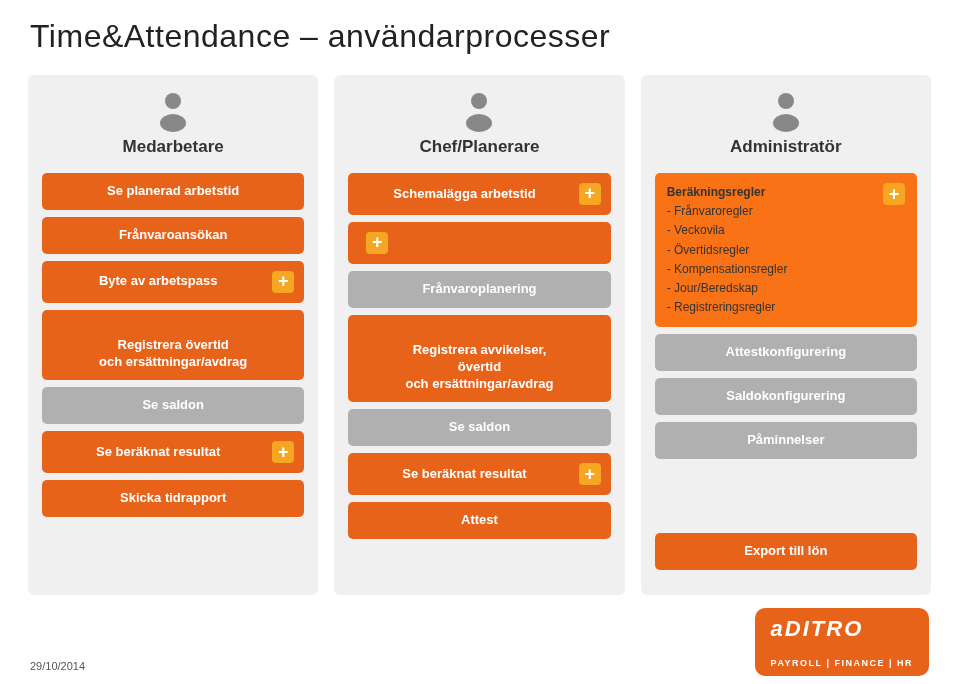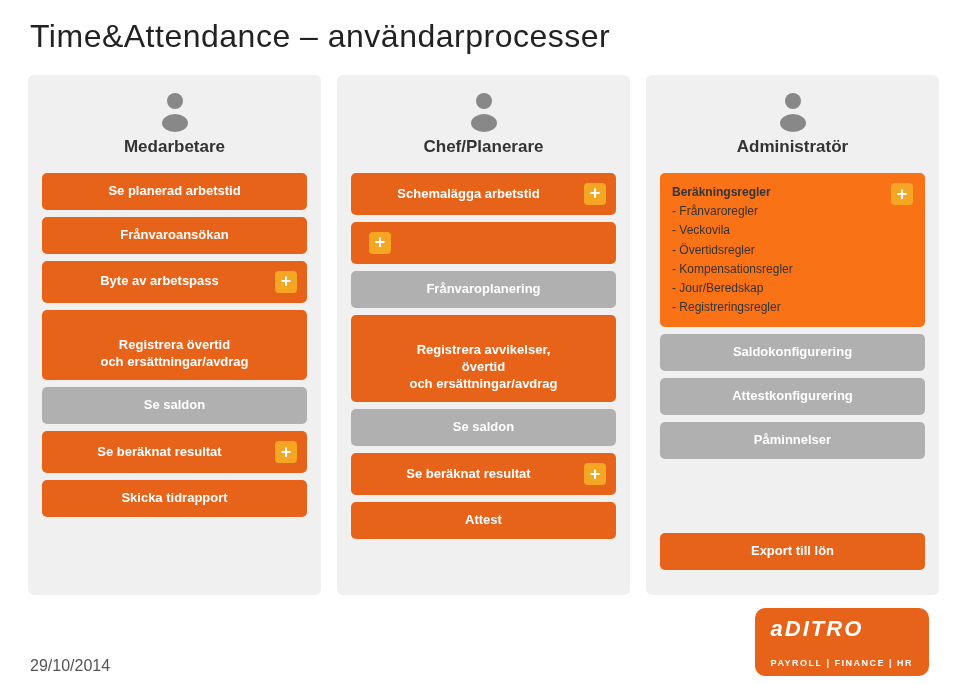--- a/index.html
+++ b/index.html
@@ -17,21 +17,21 @@
       font-weight: 300;
       color: #222;
       padding: 18px 30px 10px 30px;
       letter-spacing: 0.5px;
     }
 
     .columns-area {
       display: flex;
       flex-direction: row;
       gap: 0;
-      padding: 10px 12px 10px 20px;
+      padding: 10px 20px 10px 20px;
       align-items: flex-start;
     }
 
     .column {
       flex: 1;
       display: flex;
       flex-direction: column;
       align-items: stretch;
       background: #f0f0f0;
       border-radius: 6px;
@@ -132,21 +132,21 @@
       align-items: center;
       justify-content: space-between;
       padding: 10px 30px 8px 30px;
       position: absolute;
       bottom: 0;
       left: 0;
       right: 0;
     }
 
     .footer-date {
-      font-size: 16px;
+      font-size: 11px;
       color: #555;
       margin-top: 48px;
     }
 
     .footer-copy {
       font-size: 12px;
       color: #555;
     }
 
     .aditro-logo {
@@ -277,24 +277,24 @@
         - Veckovila<br>
         - Övertidsregler<br>
         - Kompensationsregler<br>
         - Jour/Beredskap<br>
         - Registreringsregler
       </div>
       <span class="plus-icon" style="background:#f5a623; margin-left:8px; margin-top:0; align-self:flex-start;">+</span>
     </div>
 
     <button class="btn-gray">
+      <span class="btn-label">Attestkonfigurering</span>
+    </button>
+    <button class="btn-gray">
       <span class="btn-label">Saldokonfigurering</span>
-    </button>
-    <button class="btn-gray">
-      <span class="btn-label">Attestkonfigurering</span>
     </button>
     <button class="btn-gray">
       <span class="btn-label">Påminnelser</span>
     </button>
     <div class="spacer"></div>
     <button class="btn-orange">
       <span class="btn-label">Export till lön</span>
     </button>
   </div>
 

